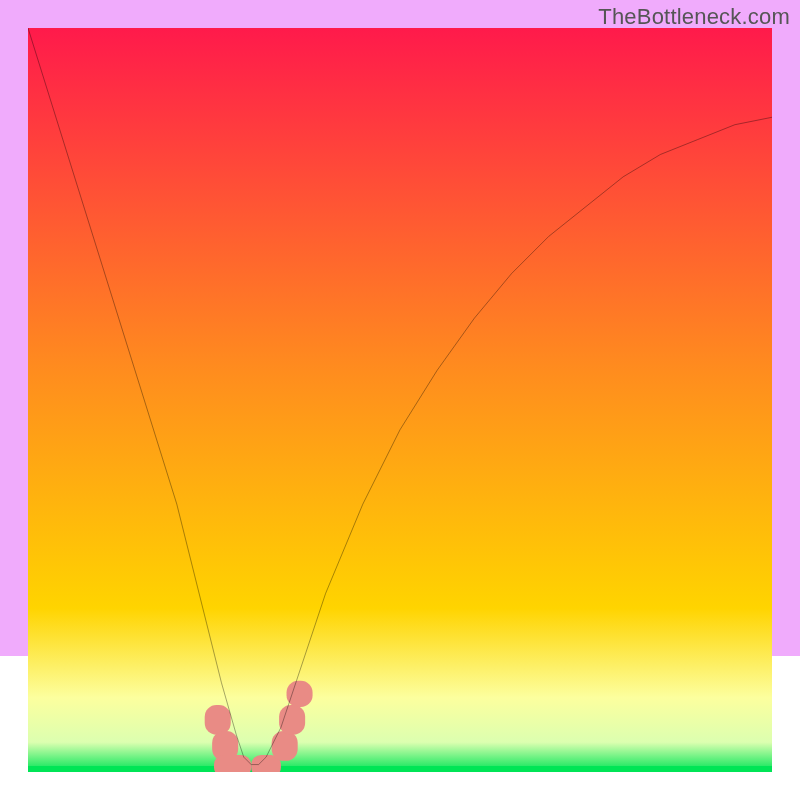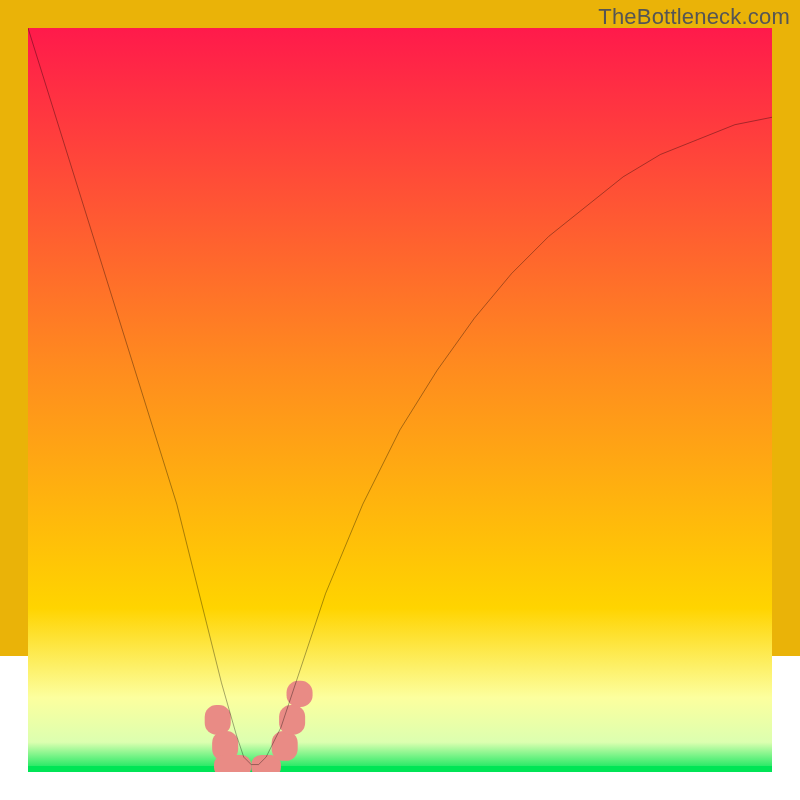--- a/index.html
+++ b/index.html
@@ -7,21 +7,21 @@
     padding: 0;
     width: 800px;
     height: 800px;
     overflow: hidden;
     font-family: Arial, Helvetica, sans-serif;
   }
   .frame {
     position: relative;
     width: 800px;
     height: 656px;
-    background: #eab308;
+    background: #f0abfc;
   }
   .watermark {
     position: absolute;
     top: 4px;
     right: 10px;
     color: #555;
     font-size: 22px;
     font-weight: 400;
     z-index: 50;
     letter-spacing: 0.2px;

